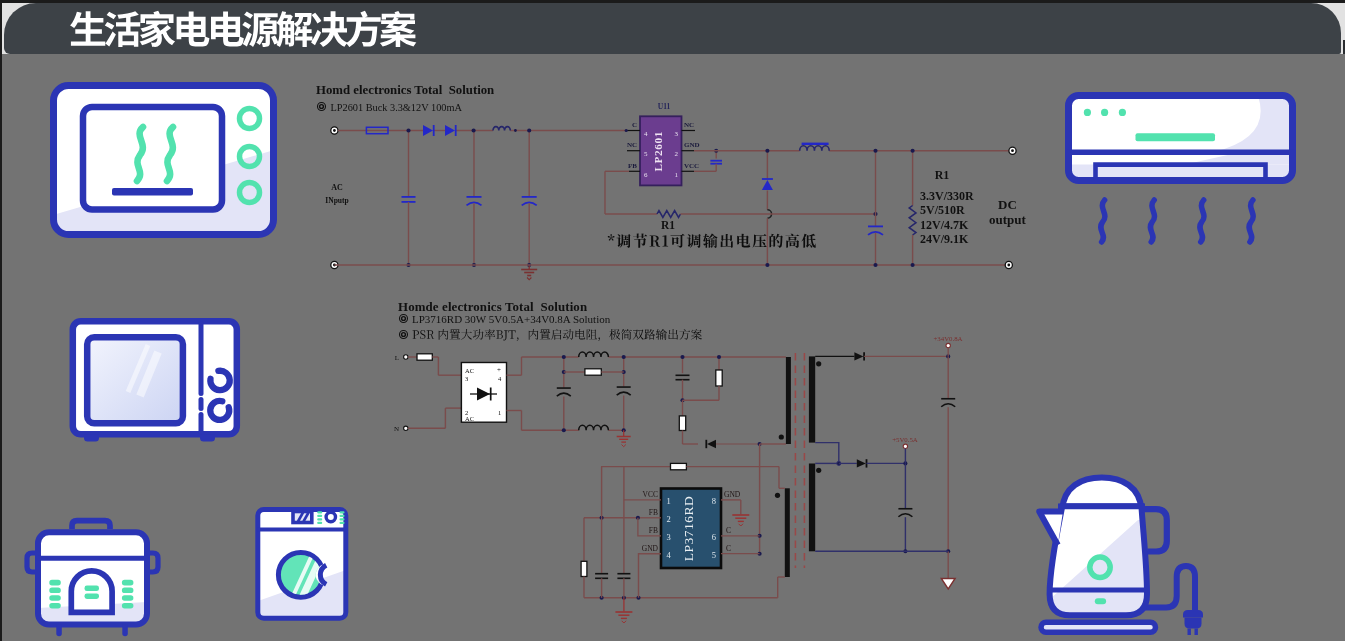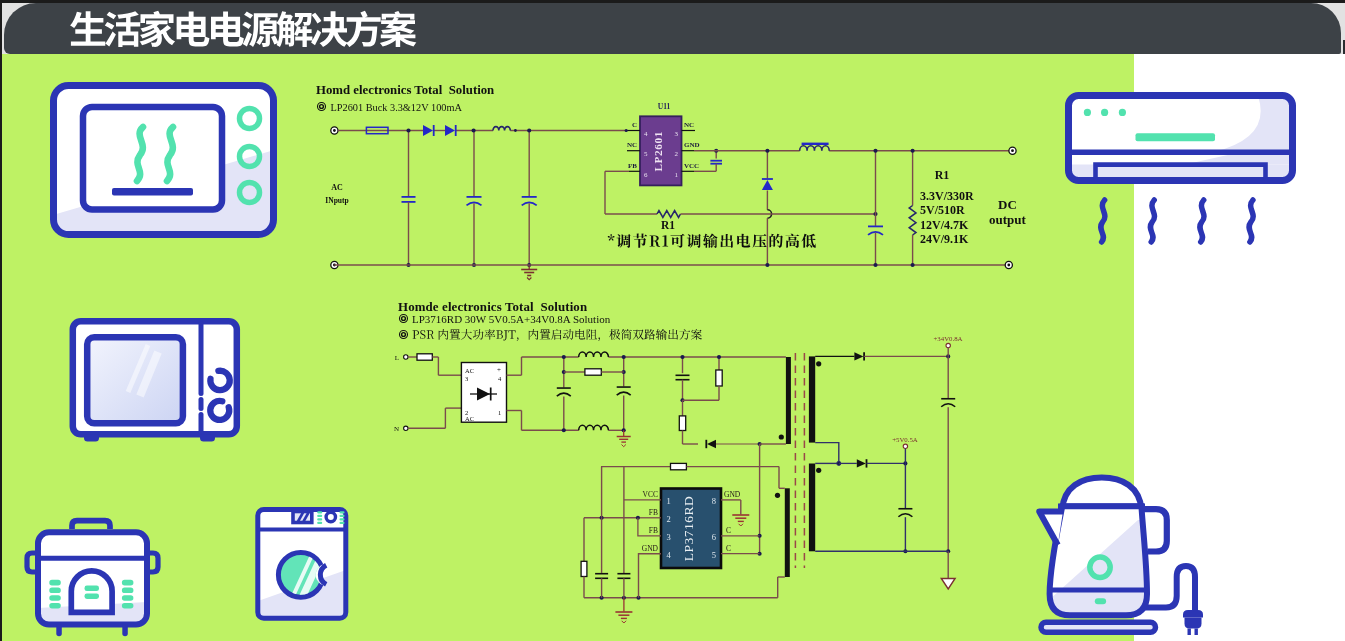--- a/index.html
+++ b/index.html
@@ -1,17 +1,17 @@
 <!DOCTYPE html>
 <html><head><meta charset="utf-8">
 <style>
 html,body{margin:0;padding:0;}
 body{width:1345px;height:641px;overflow:hidden;background:#ffffff;
   font-family:"Liberation Serif",serif;}
-.page{position:relative;width:1134px;height:641px;background:#bef264;}
+.page{position:relative;width:1345px;height:641px;background:#737373;}
 .abs{position:absolute;}
 </style></head>
 <body>
 <div class="page">
 
 <div class="abs" style="left:0;top:0;width:1345px;height:2.5px;background:#1b1b1b;"></div>
 
 <div class="abs" style="left:0;top:0;width:2px;height:641px;background:#1b1b1b;"></div>
 
 <div class="abs" style="left:2px;top:2.5px;width:60px;height:51px;background:#e2e2e2;"></div>

